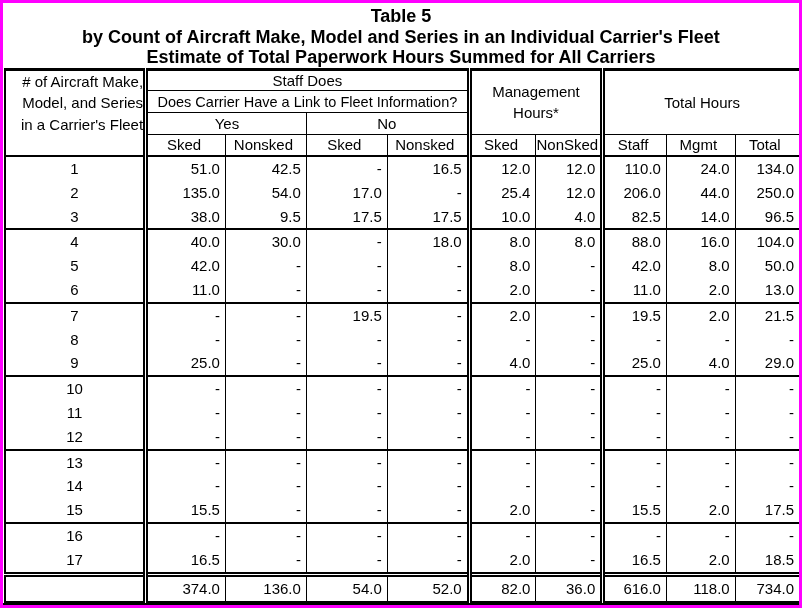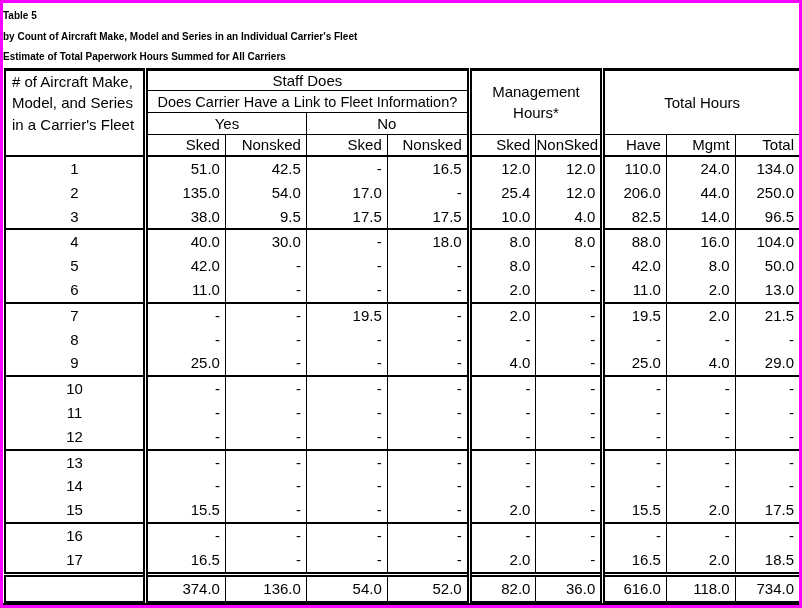--- a/index.html
+++ b/index.html
@@ -8,23 +8,23 @@
     width: 802px;
     height: 608px;
     box-sizing: border-box;
     border: 3px solid #ff00ff;
     background: #ffffff;
     overflow: hidden;
     font-family: "Liberation Sans", sans-serif;
     color: #000000;
   }
   .title-block {
-    text-align: left;
+    text-align: center;
     font-weight: bold;
-    font-size: 10px;
+    font-size: 18px;
     line-height: 20.5px;
     padding-top: 3px;
   }
   table.main-table {
     border-collapse: collapse;
     table-layout: fixed;
     width: 797px;
     margin-left: 1px;
     font-size: 15px;
     border: 2px solid #000000;
@@ -38,28 +38,28 @@
   thead th, thead td {
     border: 1px solid #000000;
     height: 21px;
     text-align: center;
     white-space: nowrap;
     padding: 0;
   }
   thead th.question { font-size: 14.5px; text-align: center; }
   thead th.mgmt-head { white-space: normal; line-height: 21px; }
   td.corner {
-    text-align: left;
+    text-align: right;
     vertical-align: bottom;
     padding: 0 0 20px 6px;
     line-height: 21.5px;
     white-space: nowrap;
   }
   thead tr.subhead th {
-    text-align: right;
+    text-align: center;
     padding-right: 5px;
     border-bottom: 2px solid #000000;
   }
   tbody td {
     border-left: 1px solid #000000;
     border-right: 1px solid #000000;
     border-top: none;
     border-bottom: none;
     height: 21.8px;
     line-height: 21.8px;
@@ -123,21 +123,21 @@
         <th colspan="2" class="sec-start">Yes</th>
         <th colspan="2">No</th>
       </tr>
       <tr class="subhead">
         <th class="sec-start">Sked</th>
         <th>Nonsked</th>
         <th>Sked</th>
         <th>Nonsked</th>
         <th class="sec-start">Sked</th>
         <th>NonSked</th>
-        <th class="sec-start">Have</th>
+        <th class="sec-start">Staff</th>
         <th>Mgmt</th>
         <th>Total</th>
       </tr>
     </thead>
     <tbody>
         <tr class="group-start">
           <td class="fleet">1</td>
           <td class="num sec-start">51.0</td>
           <td class="num">42.5</td>
           <td class="num">-</td>

